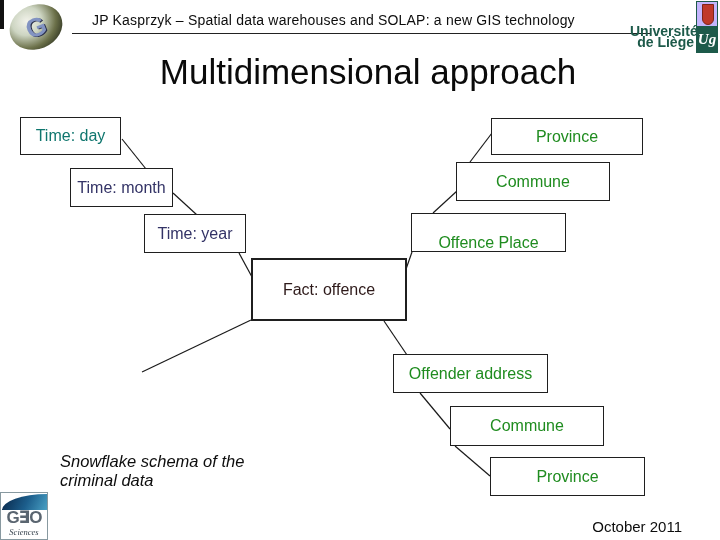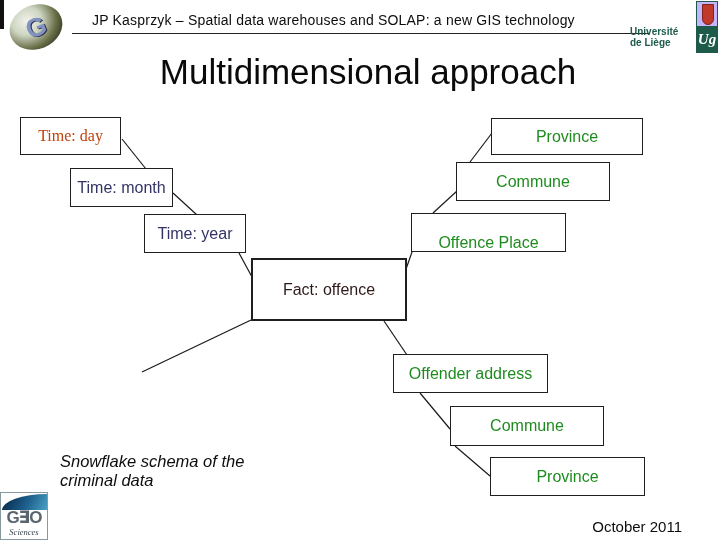--- a/index.html
+++ b/index.html
@@ -11,21 +11,21 @@
   .edge-sliver{position:absolute;left:0;top:0;width:4px;height:29px;background:#111;}
   .hdr-title{position:absolute;left:92px;top:12px;width:556px;font-size:14px;letter-spacing:0.2px;color:#0d0d0d;white-space:nowrap;}
   .hdr-underline{position:absolute;left:72px;top:33px;width:578px;height:0;border-top:1.5px solid #222;}
   .globe{
     position:absolute;left:9px;top:5px;width:54px;height:44px;border-radius:50%;
     transform:rotate(-22deg);
     background:radial-gradient(ellipse at 38% 30%, #f2f2ea 0%, #cdd5c2 32%, #6b7049 62%, #23281a 88%, #101208 100%);
     display:flex;align-items:center;justify-content:center;
   }
   .globe span{font-size:26px;font-weight:bold;color:#8293c2;text-shadow:1px 1px 0 #2a2f4a;transform:rotate(0deg);line-height:1;}
-  .univ-label{position:absolute;left:630px;top:26px;width:64px;font-size:10px;line-height:11px;color:#1d5a4a;font-weight:bold;}
+  .univ-label{position:absolute;left:630px;top:26px;width:64px;text-align:right;font-size:14px;line-height:11px;color:#1d5a4a;font-weight:bold;}
   .shield{position:absolute;left:696px;top:1px;width:22px;height:52px;border:1px solid #1d5a4a;background:#c4b5fd;box-sizing:border-box;}
   .shield .crest{position:absolute;left:5px;top:2px;width:10px;height:19px;background:#c0392b;border:1px solid #7e241a;border-radius:0 0 6px 6px;}
   .shield .mono{position:absolute;left:0;bottom:0;width:100%;height:26px;background:#1d5a4a;color:#fff;
     display:flex;align-items:center;justify-content:center;
     font-family:"Liberation Serif","DejaVu Serif",serif;font-style:italic;font-size:15px;font-weight:bold;}
   
   .slide-title{position:absolute;left:14px;top:52px;width:708px;text-align:center;font-size:35px;color:#0a0a0a;}
   
   .edges{position:absolute;left:0;top:0;pointer-events:none;}
   .node{
@@ -75,21 +75,21 @@
       <line x1="457" y1="191" x2="433" y2="213"></line>
       <line x1="412" y1="252" x2="405" y2="272"></line>
       <line x1="251" y1="320" x2="142" y2="372"></line>
       <line x1="384" y1="321" x2="407" y2="355"></line>
       <line x1="420" y1="393" x2="450" y2="429"></line>
       <line x1="455" y1="446" x2="490" y2="476"></line>
     </g>
   </svg>
 
   <div class="node" style="left:20px;top:117px;width:101px;height:38px;">
-    <span style="color: #c2410c; font-family: Liberation Serif, serif;">Time: day</span>
+    <span style="color: #0f766e;">Time: day</span>
   </div>
   <div class="node" style="left:70px;top:168px;width:103px;height:39px;">
     <span style="color: rgb(51, 51, 102);">Time: month</span>
   </div>
   <div class="node" style="left:144px;top:214px;width:102px;height:39px;">
     <span style="color: rgb(51, 51, 102);">Time: year</span>
   </div>
   <div class="node" style="left:491px;top:118px;width:152px;height:37px;">
     <span style="color: rgb(31, 140, 31);">Province</span>
   </div>

